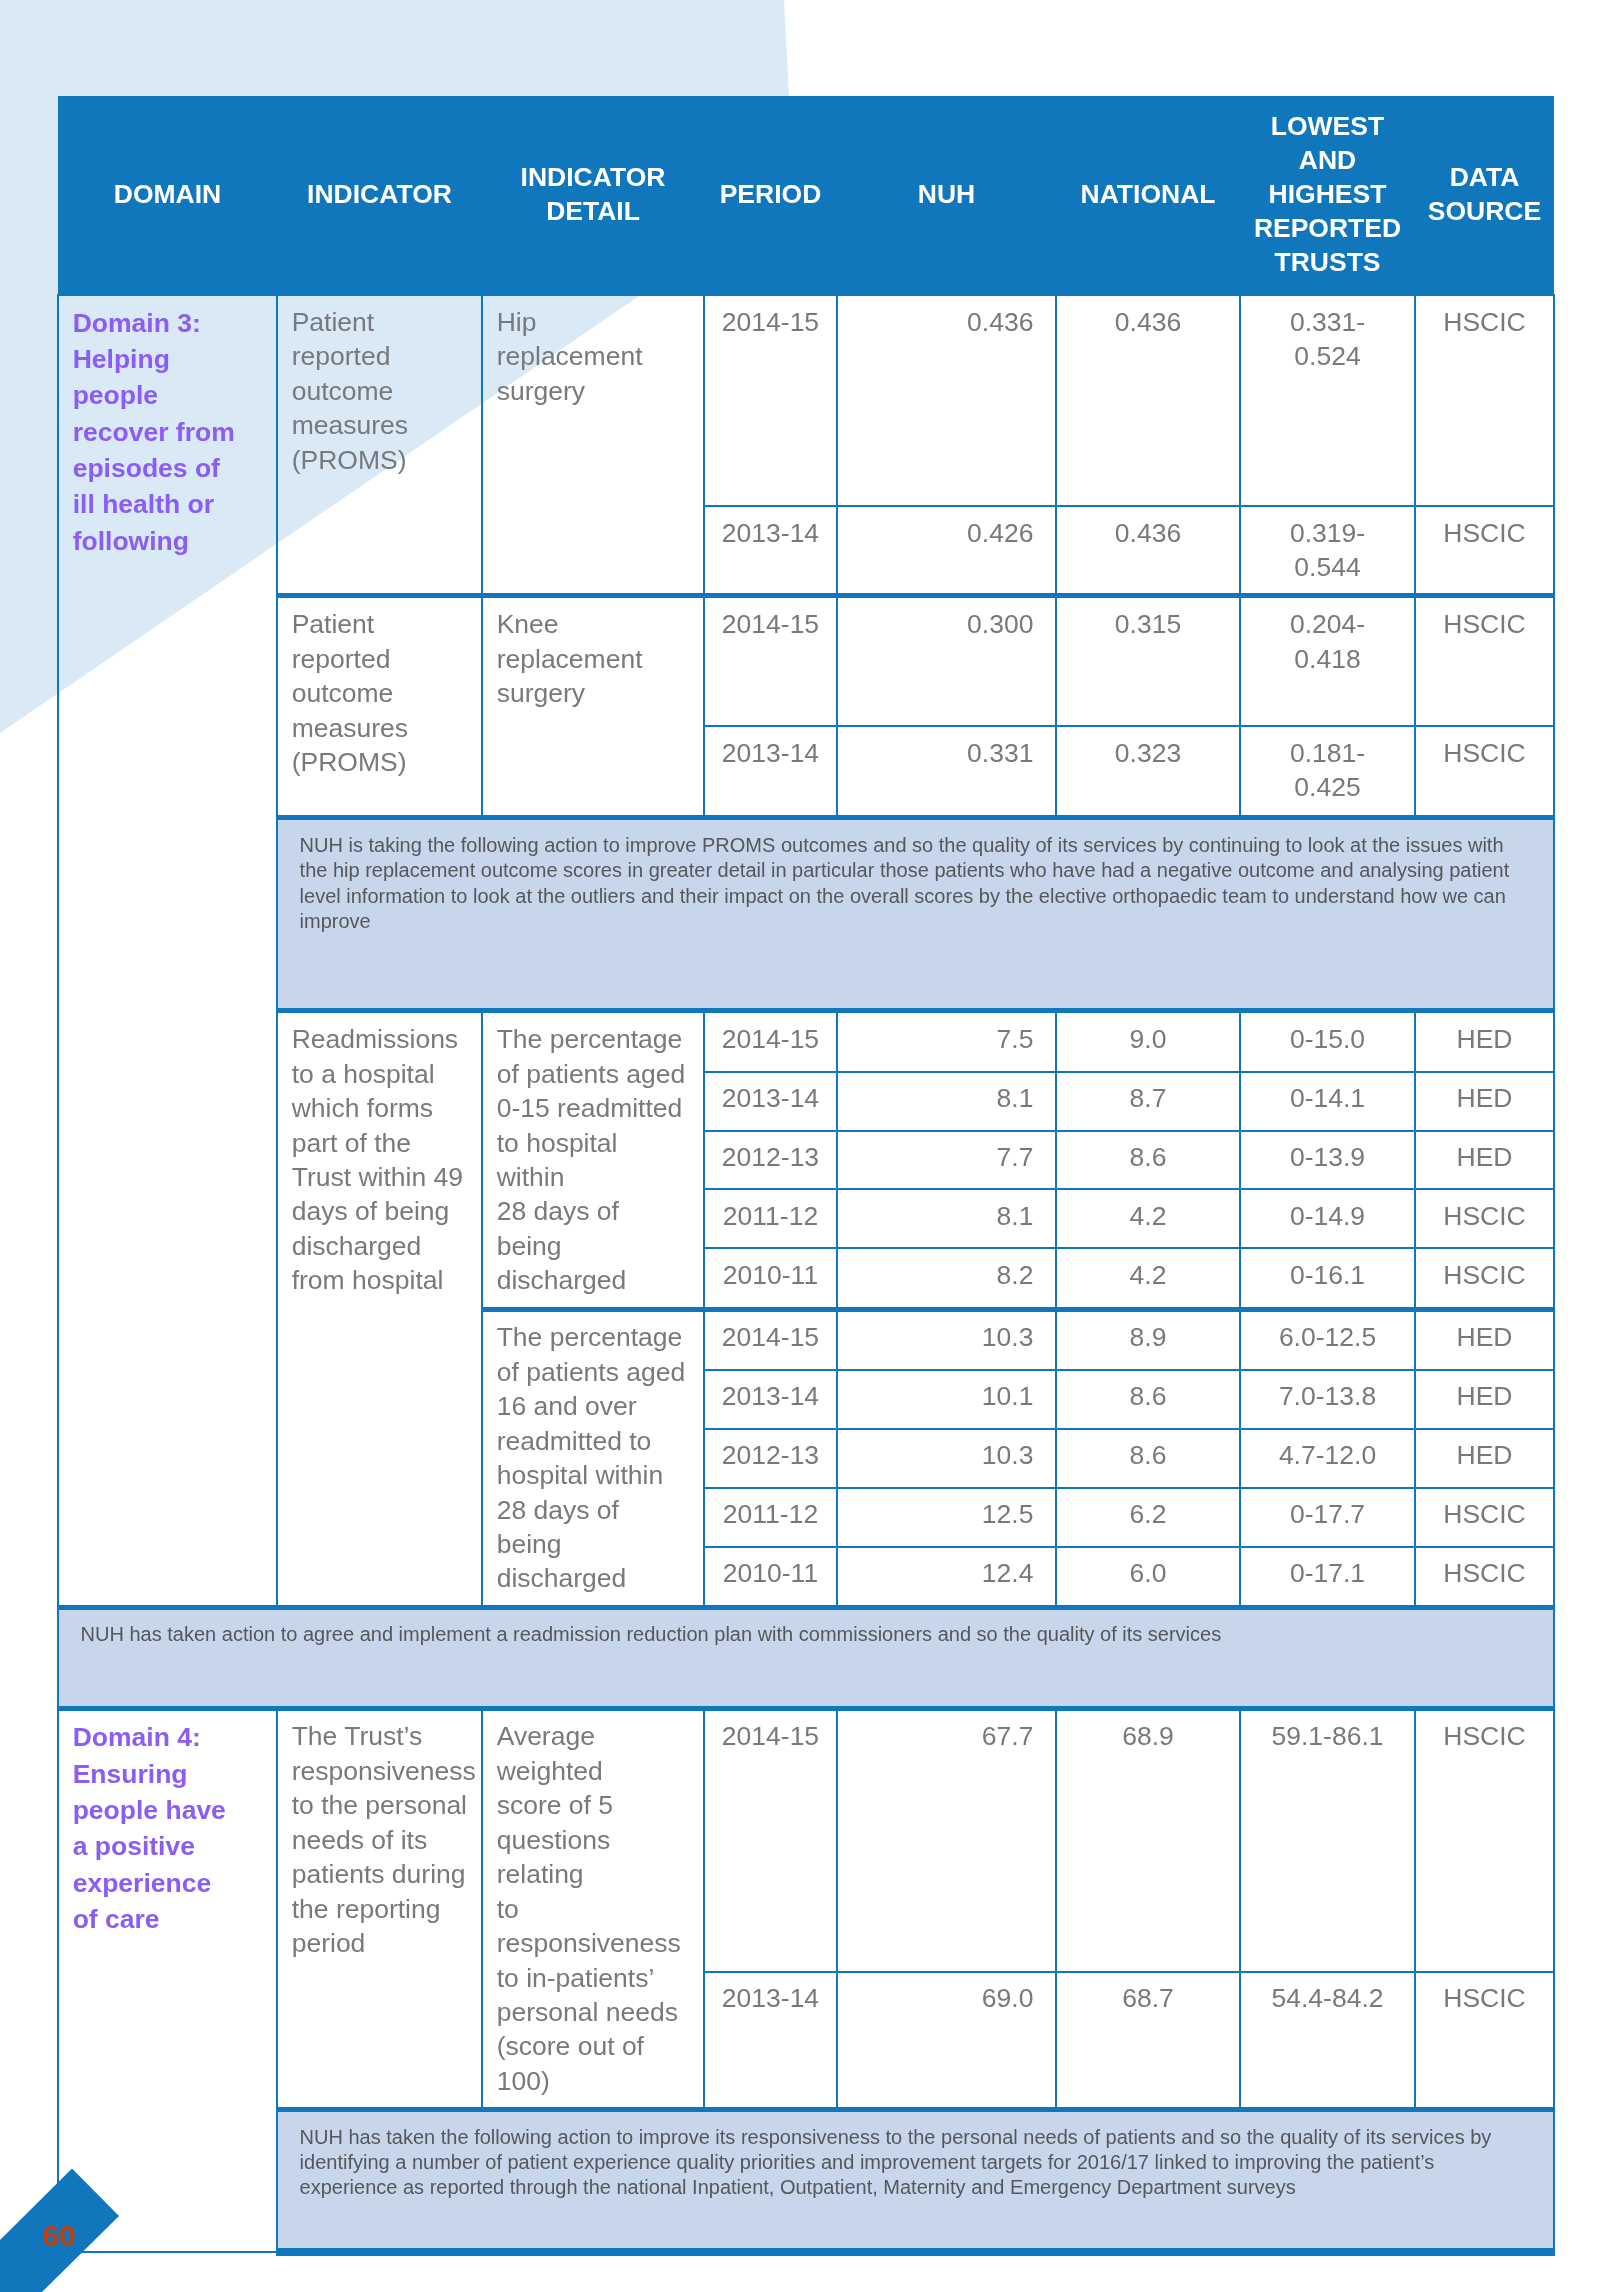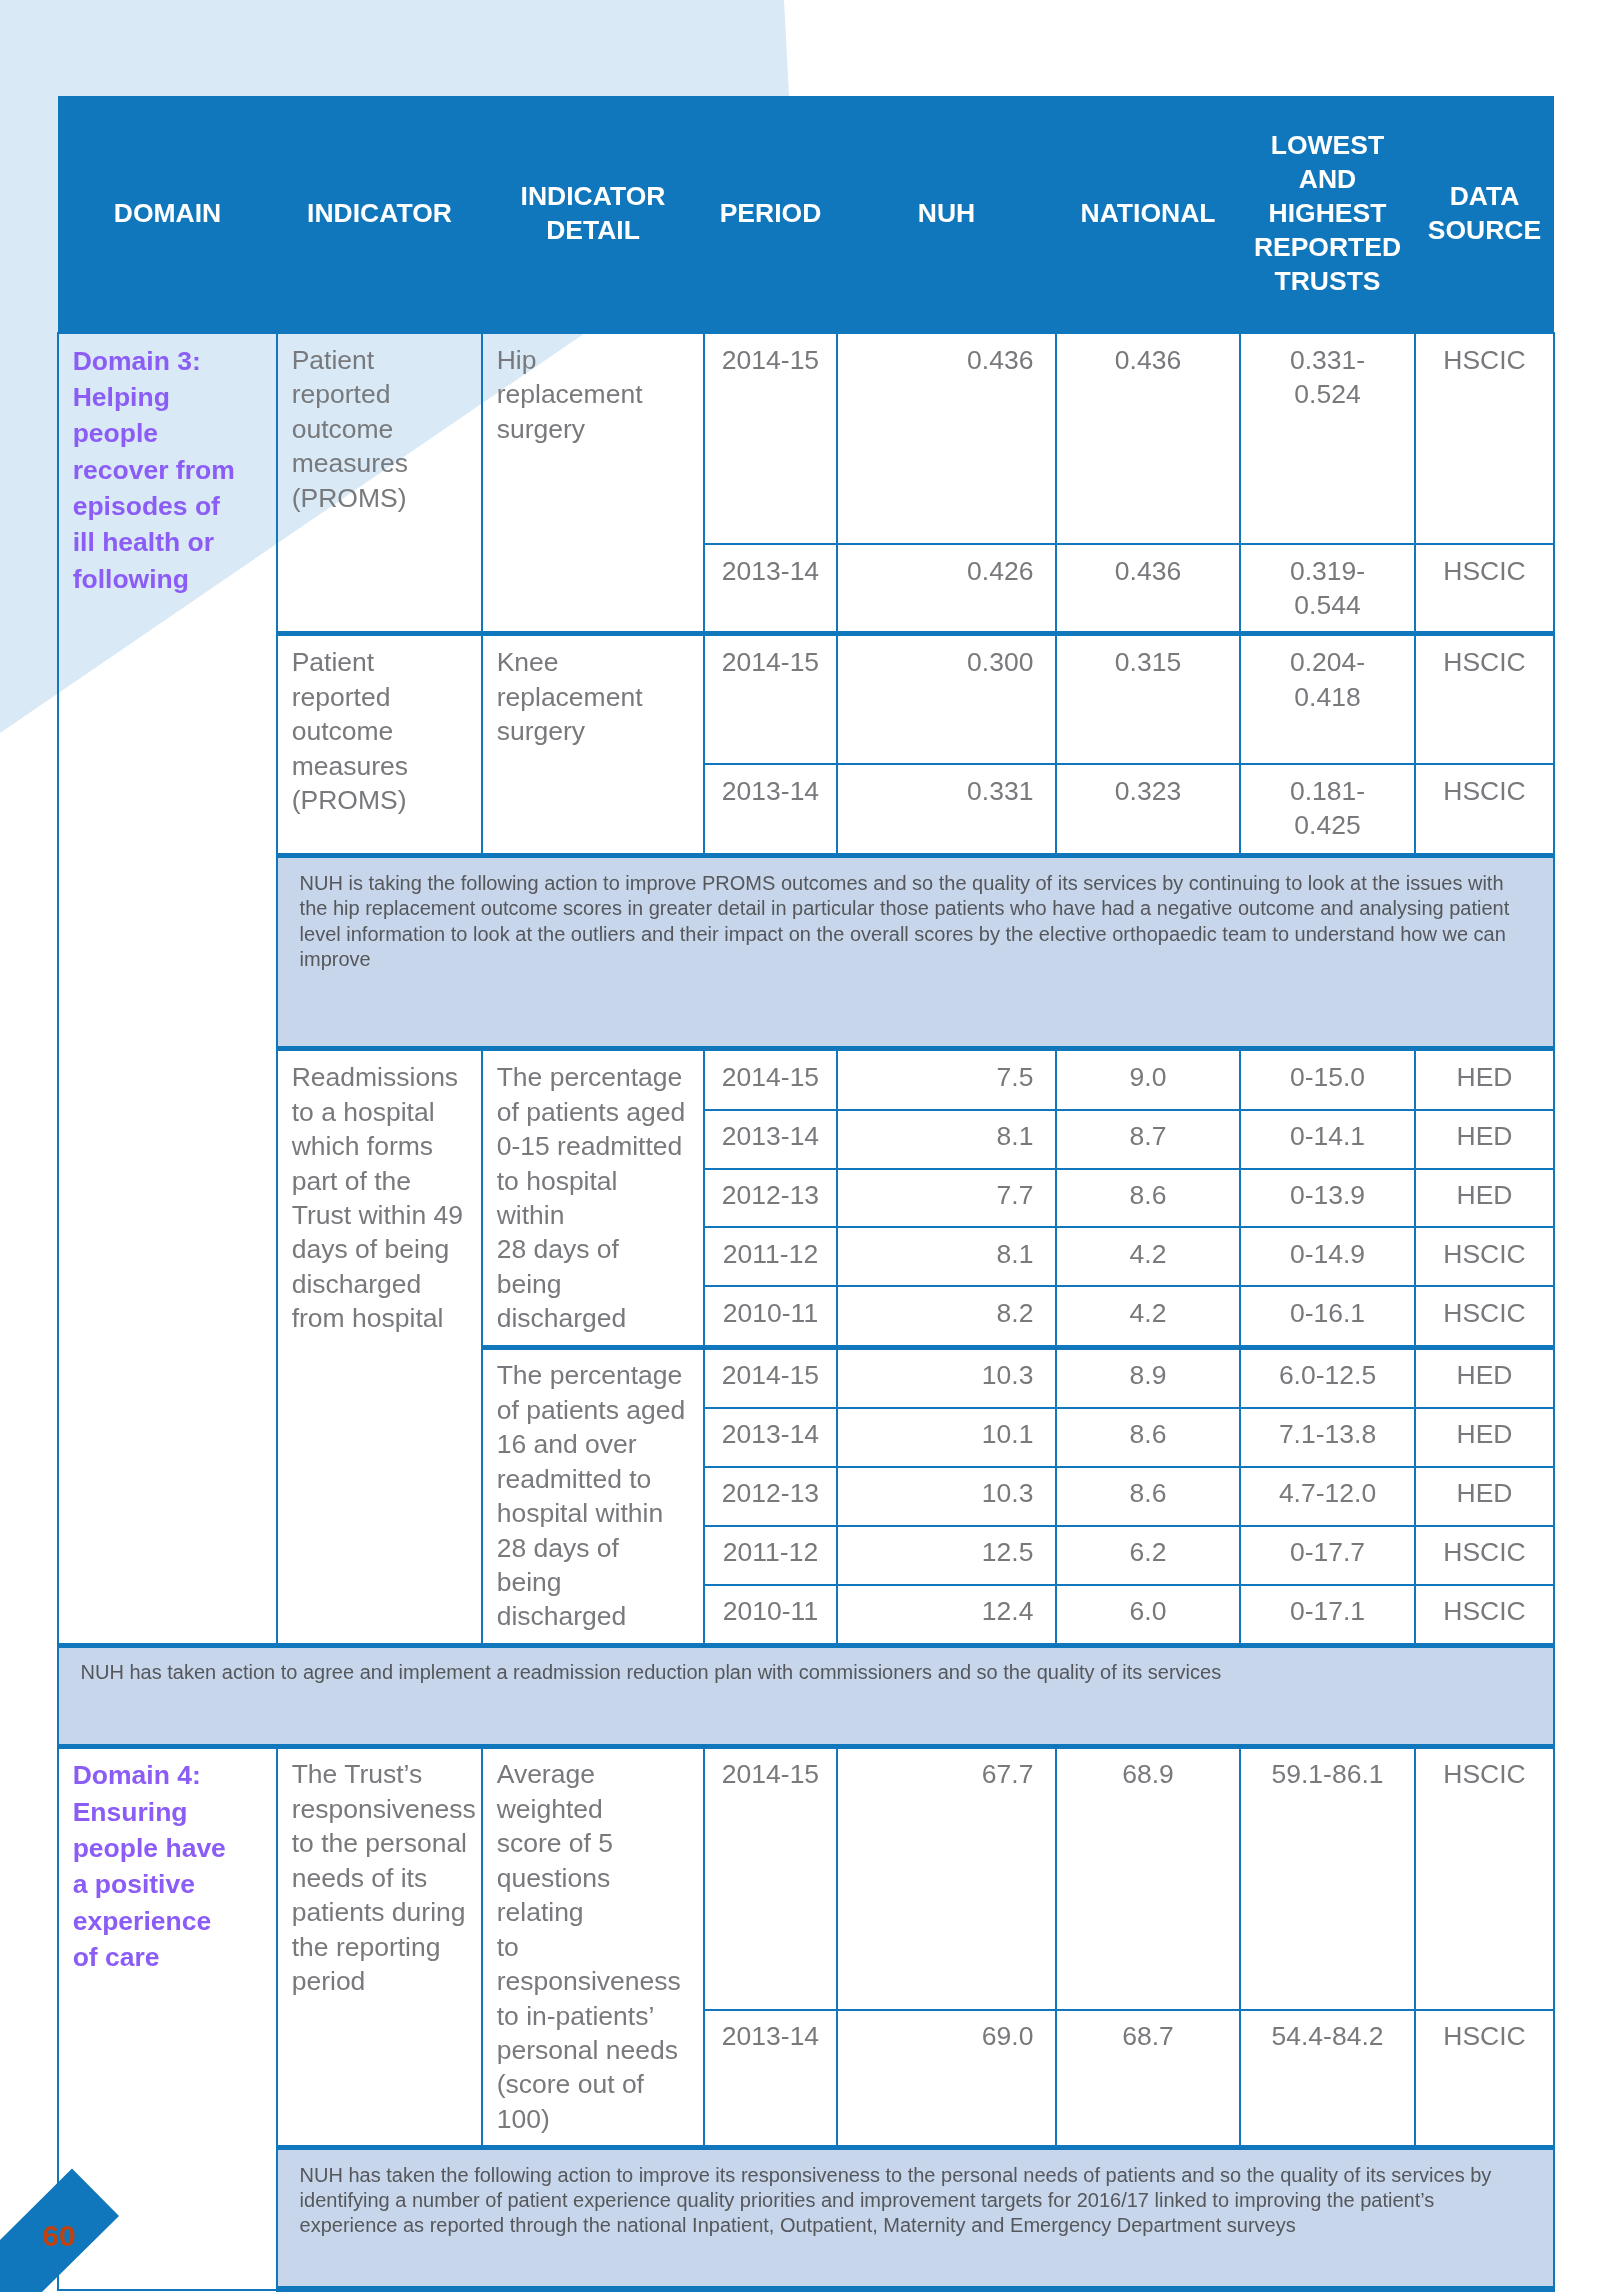--- a/index.html
+++ b/index.html
@@ -28,21 +28,21 @@
   }
   table.qtable{
     position:absolute;left:57px;top:96px;width:1497px;
     border-collapse:collapse;table-layout:fixed;
     background:transparent;
   }
   .qtable th{
     background:#1177bc;color:#ffffff;
     font-weight:bold;font-size:26.5px;line-height:1.28;
     text-align:center;vertical-align:middle;
-    padding:3.9px 7.8px;border:0;height:237px;box-sizing:border-box;
+    padding:3.9px 7.8px;border:0;height:199px;box-sizing:border-box;
   }
   .qtable td{
     border:2.9px solid #1177bc;
     background:#ffffff;
     vertical-align:top;
     color:#77797c;
     font-size:26.5px;line-height:1.3;
     padding:8.8px 13.7px;
     box-sizing:border-box;
     overflow:hidden;
@@ -211,21 +211,21 @@
         <td class="ctr">2014-15</td>
         <td class="num">10.3</td>
         <td class="ctr">8.9</td>
         <td class="ctr">6.0-12.5</td>
         <td class="ctr">HED</td>
       </tr>
       <tr style="height:47px">
         <td class="ctr">2013-14</td>
         <td class="num">10.1</td>
         <td class="ctr">8.6</td>
-        <td class="ctr">7.1-13.8</td>
+        <td class="ctr">7.0-13.8</td>
         <td class="ctr">HED</td>
       </tr>
       <tr style="height:47px">
         <td class="ctr">2012-13</td>
         <td class="num">10.3</td>
         <td class="ctr">8.6</td>
         <td class="ctr">4.7-12.0</td>
         <td class="ctr">HED</td>
       </tr>
       <tr style="height:47px">

